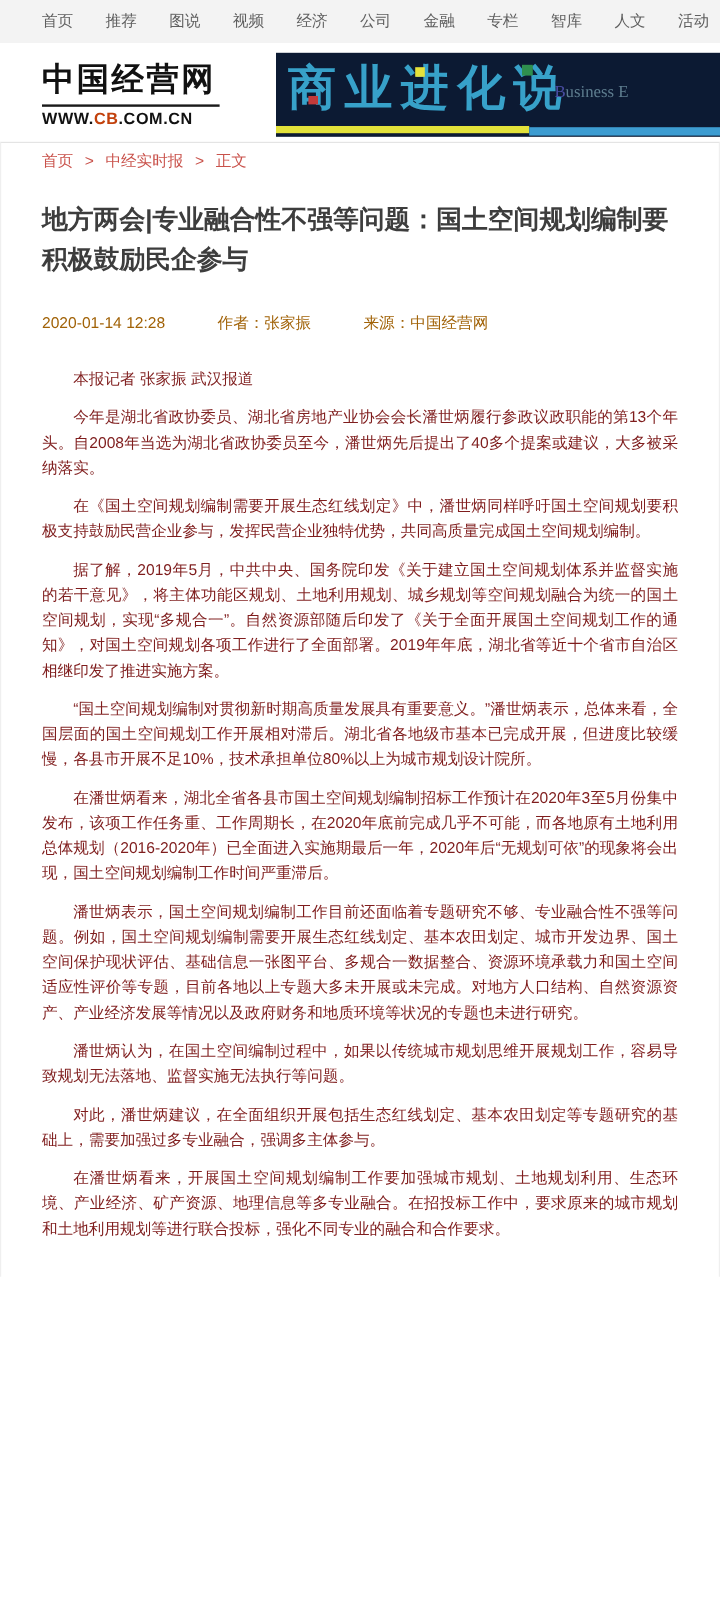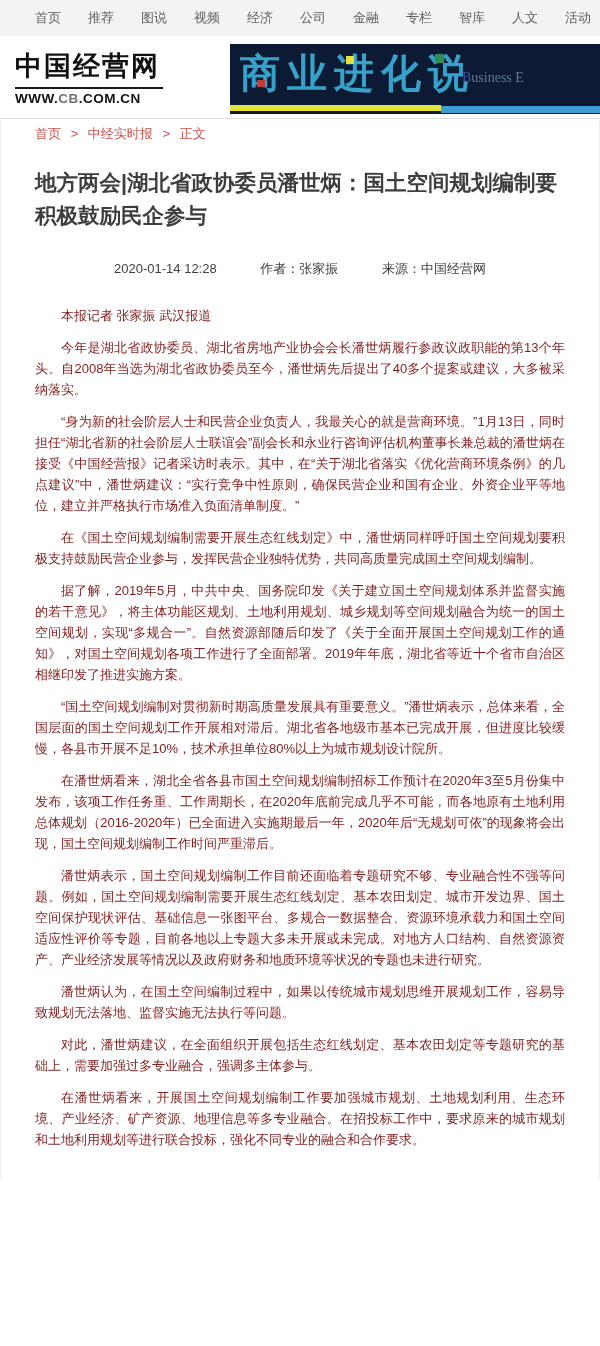--- a/index.html
+++ b/index.html
@@ -29,35 +29,35 @@
     cursor: pointer;
     flex: none;
   }
 
   
   .header {
     height: 82px;
     background: #ffffff;
     display: flex;
     align-items: center;
-    padding-left: 15px;
+    padding-left: 35px;
     position: relative;
     overflow: hidden;
   }
   .logo { width: 175px; flex: none; }
   .logo-title {
     font-size: 27px;
     font-weight: bold;
     color: #111111;
     letter-spacing: 2px;
     font-family: "Liberation Serif", "DejaVu Serif", serif;
   }
   .logo-rule { height: 2px; background: #1a1a1a; margin: 3px 0 2px; width: 148px; }
   .logo-url { font-size: 13.5px; font-weight: bold; color: #111111; letter-spacing: 0.5px; }
-  .logo-url .cb { color: #737373; }
+  .logo-url .cb { color: #c2410c; }
 
   .banner {
     position: absolute;
     left: 230px; right: 0; top: 8px;
     height: 70px;
     background: #0c1a33;
     overflow: hidden;
   }
   .banner-cn {
     position: absolute;
@@ -98,21 +98,21 @@
   .breadcrumb .sep { margin: 0 6px; color: #c9524b; }
 
   .article-title {
     margin-top: 24px;
     font-size: 21.5px;
     line-height: 1.55;
     color: #3d3d3d;
     font-weight: 600;
   }
 
-  .meta { margin-top: 26px; font-size: 13px; color: #404040; text-align: center; }
+  .meta { margin-top: 26px; font-size: 13px; color: #a16207; }
   .meta span { margin-right: 40px; }
   .meta span:last-child { margin-right: 0; }
 
   .body-text { margin-top: 27px; }
   .body-text p {
     font-size: 13px;
     line-height: 21px;
     color: #7f1d1d;
     text-indent: 2em;
     margin-bottom: 11px;
@@ -158,32 +158,31 @@
 <div class="content">
 
   <div class="breadcrumb">
     <span class="crumb">首页</span>
     <span class="sep">&gt;</span>
     <span class="crumb">中经实时报</span>
     <span class="sep">&gt;</span>
     <span class="crumb">正文</span>
   </div>
 
-  <h1 class="article-title">地方两会|湖北省政协委员潘世炳：国土空间规划编制要积极鼓励民企参与</h1>
+  <h1 class="article-title">地方两会|专业融合性不强等问题：国土空间规划编制要积极鼓励民企参与</h1>
 
   <div class="meta">
     <span>2020-01-14 12:28</span>
     <span>作者：张家振</span>
     <span>来源：中国经营网</span>
   </div>
 
   <div class="body-text">
     <p>本报记者 张家振 武汉报道</p>
     <p>今年是湖北省政协委员、湖北省房地产业协会会长潘世炳履行参政议政职能的第13个年头。自2008年当选为湖北省政协委员至今，潘世炳先后提出了40多个提案或建议，大多被采纳落实。</p>
-    <p>“身为新的社会阶层人士和民营企业负责人，我最关心的就是营商环境。”1月13日，同时担任“湖北省新的社会阶层人士联谊会”副会长和永业行咨询评估机构董事长兼总裁的潘世炳在接受《中国经营报》记者采访时表示。其中，在“关于湖北省落实《优化营商环境条例》的几点建议”中，潘世炳建议：“实行竞争中性原则，确保民营企业和国有企业、外资企业平等地位，建立并严格执行市场准入负面清单制度。”</p>
     <p>在《国土空间规划编制需要开展生态红线划定》中，潘世炳同样呼吁国土空间规划要积极支持鼓励民营企业参与，发挥民营企业独特优势，共同高质量完成国土空间规划编制。</p>
     <p>据了解，2019年5月，中共中央、国务院印发《关于建立国土空间规划体系并监督实施的若干意见》，将主体功能区规划、土地利用规划、城乡规划等空间规划融合为统一的国土空间规划，实现“多规合一”。自然资源部随后印发了《关于全面开展国土空间规划工作的通知》，对国土空间规划各项工作进行了全面部署。2019年年底，湖北省等近十个省市自治区相继印发了推进实施方案。</p>
     <p>“国土空间规划编制对贯彻新时期高质量发展具有重要意义。”潘世炳表示，总体来看，全国层面的国土空间规划工作开展相对滞后。湖北省各地级市基本已完成开展，但进度比较缓慢，各县市开展不足10%，技术承担单位80%以上为城市规划设计院所。</p>
     <p>在潘世炳看来，湖北全省各县市国土空间规划编制招标工作预计在2020年3至5月份集中发布，该项工作任务重、工作周期长，在2020年底前完成几乎不可能，而各地原有土地利用总体规划（2016-2020年）已全面进入实施期最后一年，2020年后“无规划可依”的现象将会出现，国土空间规划编制工作时间严重滞后。</p>
     <p>潘世炳表示，国土空间规划编制工作目前还面临着专题研究不够、专业融合性不强等问题。例如，国土空间规划编制需要开展生态红线划定、基本农田划定、城市开发边界、国土空间保护现状评估、基础信息一张图平台、多规合一数据整合、资源环境承载力和国土空间适应性评价等专题，目前各地以上专题大多未开展或未完成。对地方人口结构、自然资源资产、产业经济发展等情况以及政府财务和地质环境等状况的专题也未进行研究。</p>
     <p>潘世炳认为，在国土空间编制过程中，如果以传统城市规划思维开展规划工作，容易导致规划无法落地、监督实施无法执行等问题。</p>
     <p>对此，潘世炳建议，在全面组织开展包括生态红线划定、基本农田划定等专题研究的基础上，需要加强过多专业融合，强调多主体参与。</p>
     <p>在潘世炳看来，开展国土空间规划编制工作要加强城市规划、土地规划利用、生态环境、产业经济、矿产资源、地理信息等多专业融合。在招投标工作中，要求原来的城市规划和土地利用规划等进行联合投标，强化不同专业的融合和合作要求。</p>
 
   </div>

